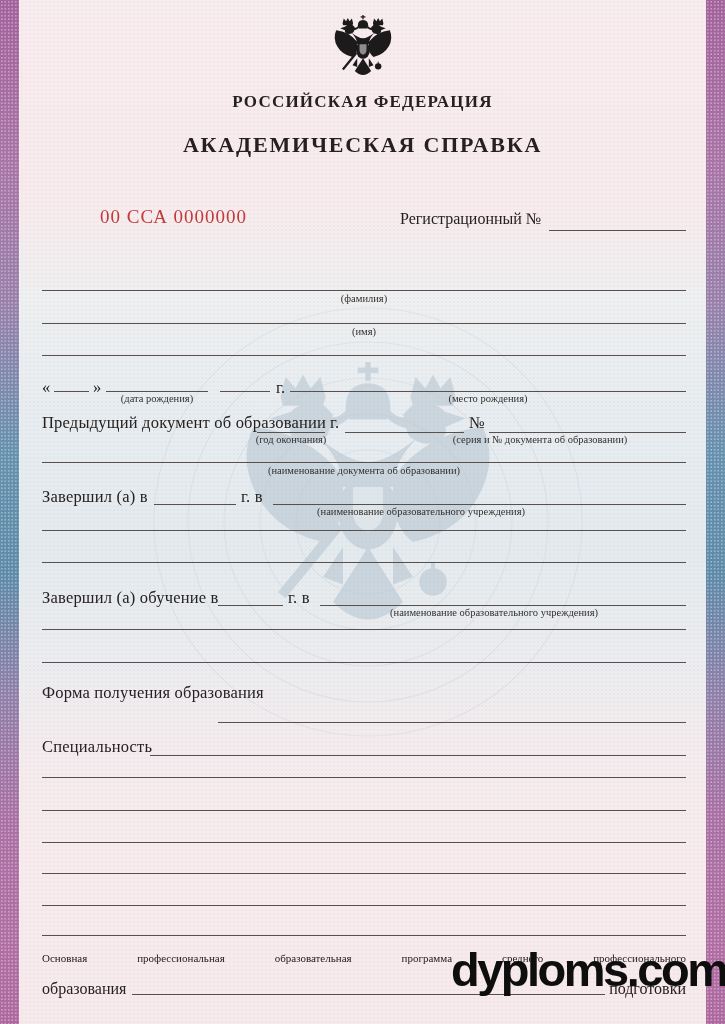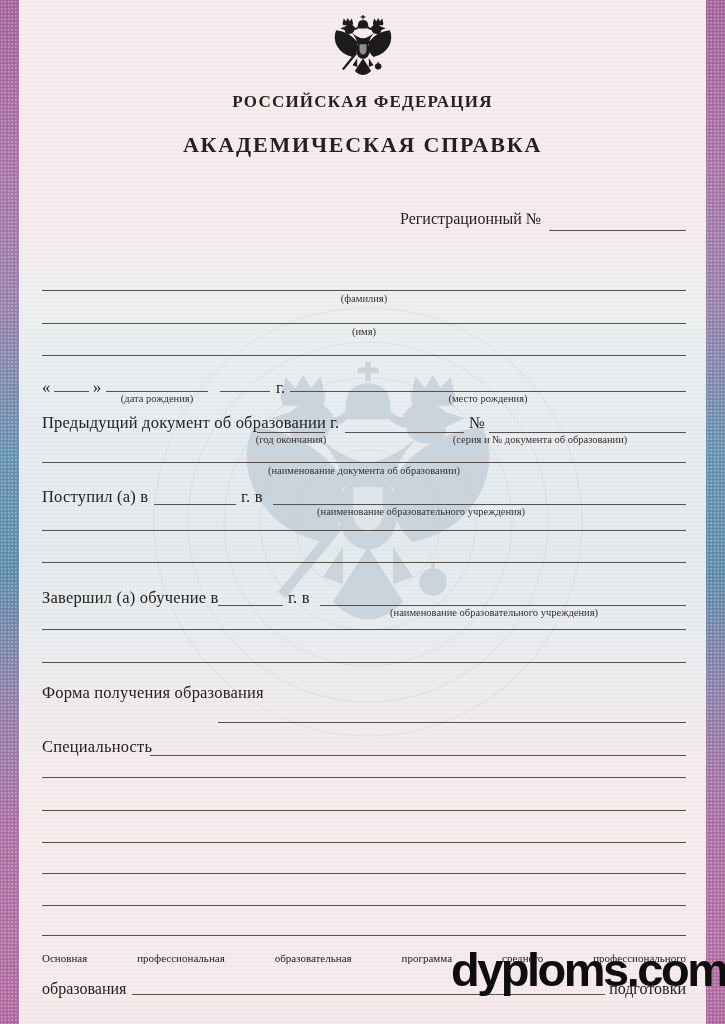--- a/index.html
+++ b/index.html
@@ -116,20 +116,21 @@
   <svg class="abs wm-eagle" style="left:218px;top:362px" width="300" height="330" viewBox="0 0 120 132">
     <use href="#eagle"></use>
   </svg>
 
   <svg class="abs emblem-top" style="left:328px;top:15px" width="70" height="77" viewBox="0 0 120 132">
     <use href="#eagle"></use>
   </svg>
   <div class="abs center-row country" style="top:92px">РОССИЙСКАЯ ФЕДЕРАЦИЯ</div>
   <div class="abs center-row doc-title" style="top:132px">АКАДЕМИЧЕСКАЯ СПРАВКА</div>
 
+  <div class="abs serial" style="left: 100px; top: 206px; color: rgb(194, 59, 59);">00 ССА 0000000</div>
   <div class="abs reg-label" style="left:400px;top:210px">Регистрационный №</div>
   <div class="abs fline" style="left:549px;top:230px;width:137px"></div>
 
   <div class="abs fline" style="left:42px;top:290px;width:644px"></div>
   <div class="abs cap-wide" style="left:42px;top:293px;width:644px">(фамилия)</div>
   <div class="abs fline" style="left:42px;top:323px;width:644px"></div>
   <div class="abs cap-wide" style="left:42px;top:326px;width:644px">(имя)</div>
   <div class="abs fline" style="left:42px;top:355px;width:644px"></div>
 
   <div class="abs lbl" style="left:42px;top:378px">«</div>
@@ -147,21 +148,21 @@
   <div class="abs cap" style="left:291px;top:434px">(год окончания)</div>
   <div class="abs lbl" style="left:330px;top:413px">г.</div>
   <div class="abs fline" style="left:345px;top:432px;width:119px"></div>
   <div class="abs lbl" style="left:469px;top:413px">№</div>
   <div class="abs fline" style="left:489px;top:432px;width:197px"></div>
   <div class="abs cap" style="left:540px;top:434px">(серия и № документа об образовании)</div>
 
   <div class="abs fline" style="left:42px;top:462px;width:644px"></div>
   <div class="abs cap" style="left:364px;top:465px">(наименование документа об образовании)</div>
 
-  <div class="abs lbl" style="left:42px;top:487px">Поступил (а) в</div>
+  <div class="abs lbl" style="left:42px;top:487px">Завершил (а) в</div>
   <div class="abs fline" style="left:154px;top:504px;width:82px"></div>
   <div class="abs lbl" style="left:241px;top:487px">г. в</div>
   <div class="abs fline" style="left:273px;top:504px;width:413px"></div>
   <div class="abs cap" style="left:421px;top:506px">(наименование образовательного учреждения)</div>
 
   <div class="abs fline" style="left:42px;top:530px;width:644px"></div>
   <div class="abs fline" style="left:42px;top:562px;width:644px"></div>
 
   <div class="abs lbl" style="left:42px;top:588px">Завершил (а) обучение в</div>
   <div class="abs fline" style="left:218px;top:605px;width:65px"></div>

